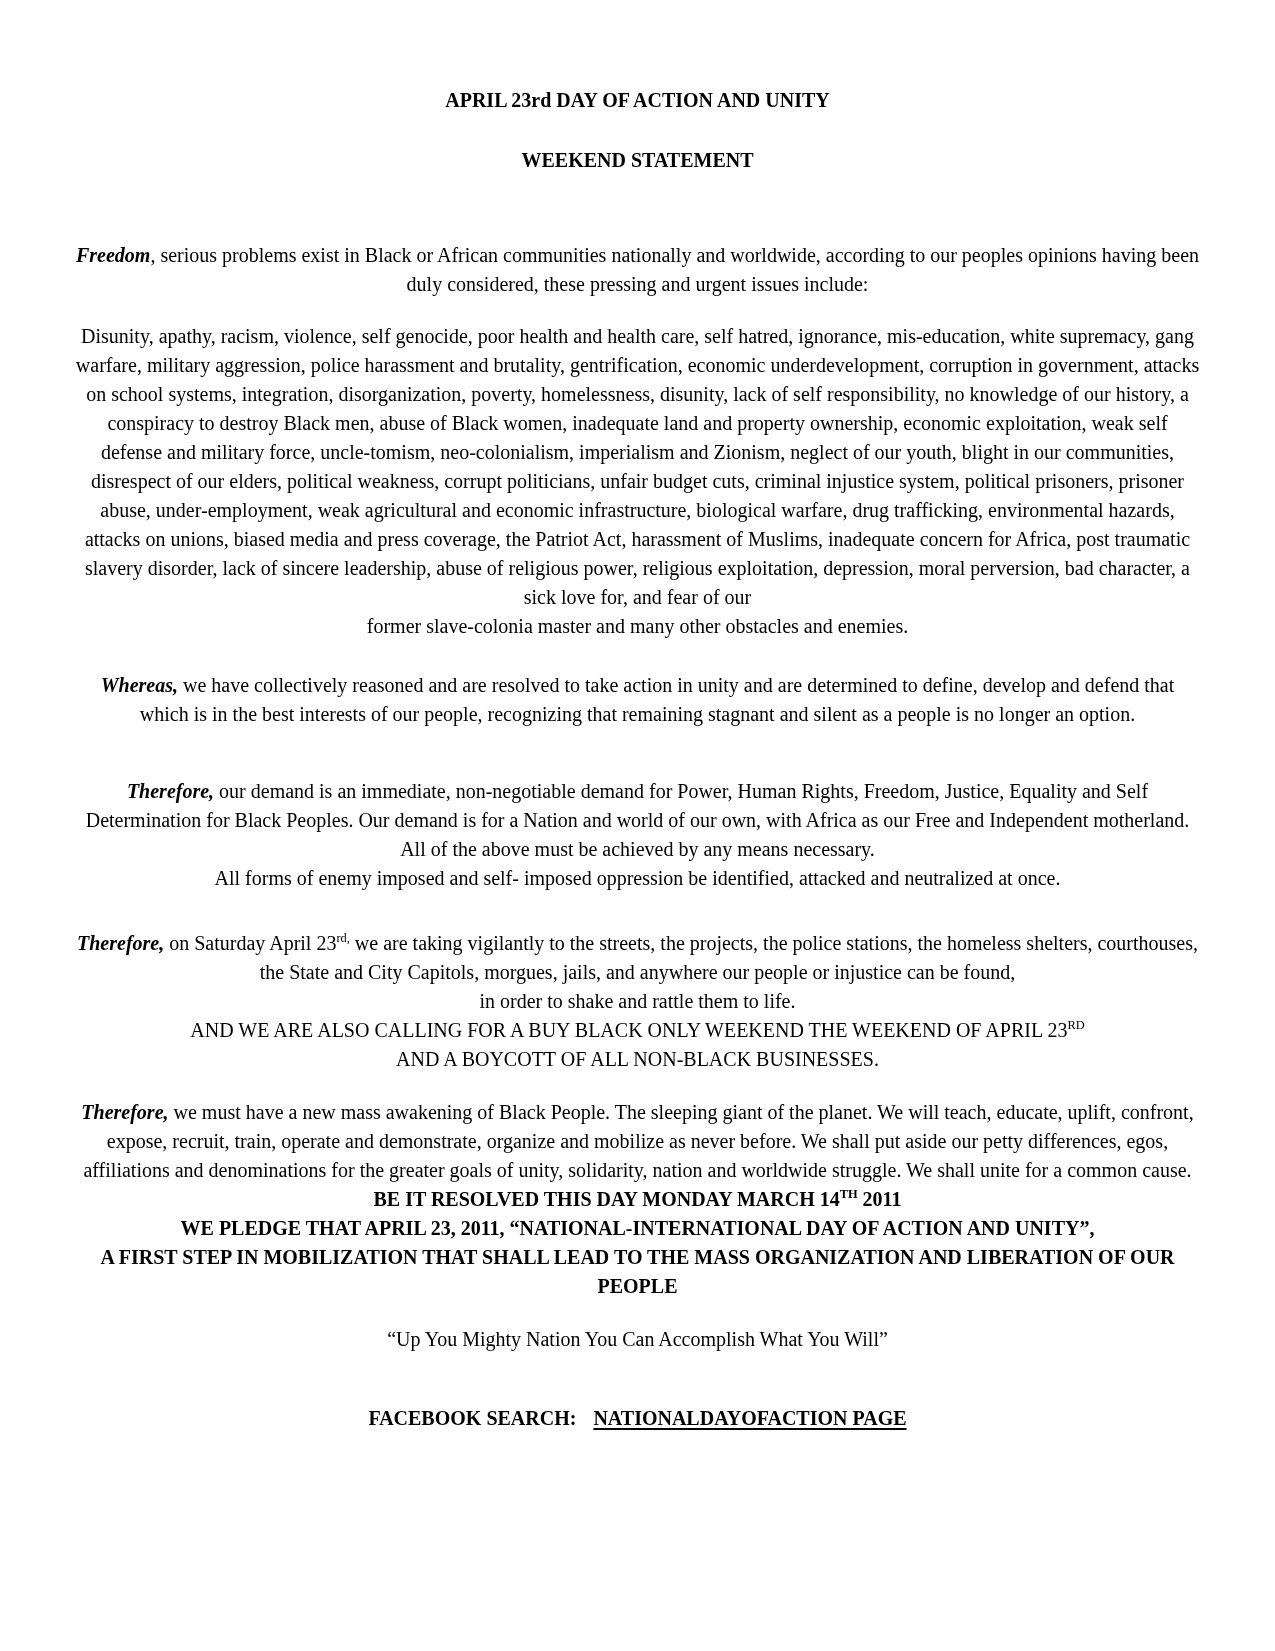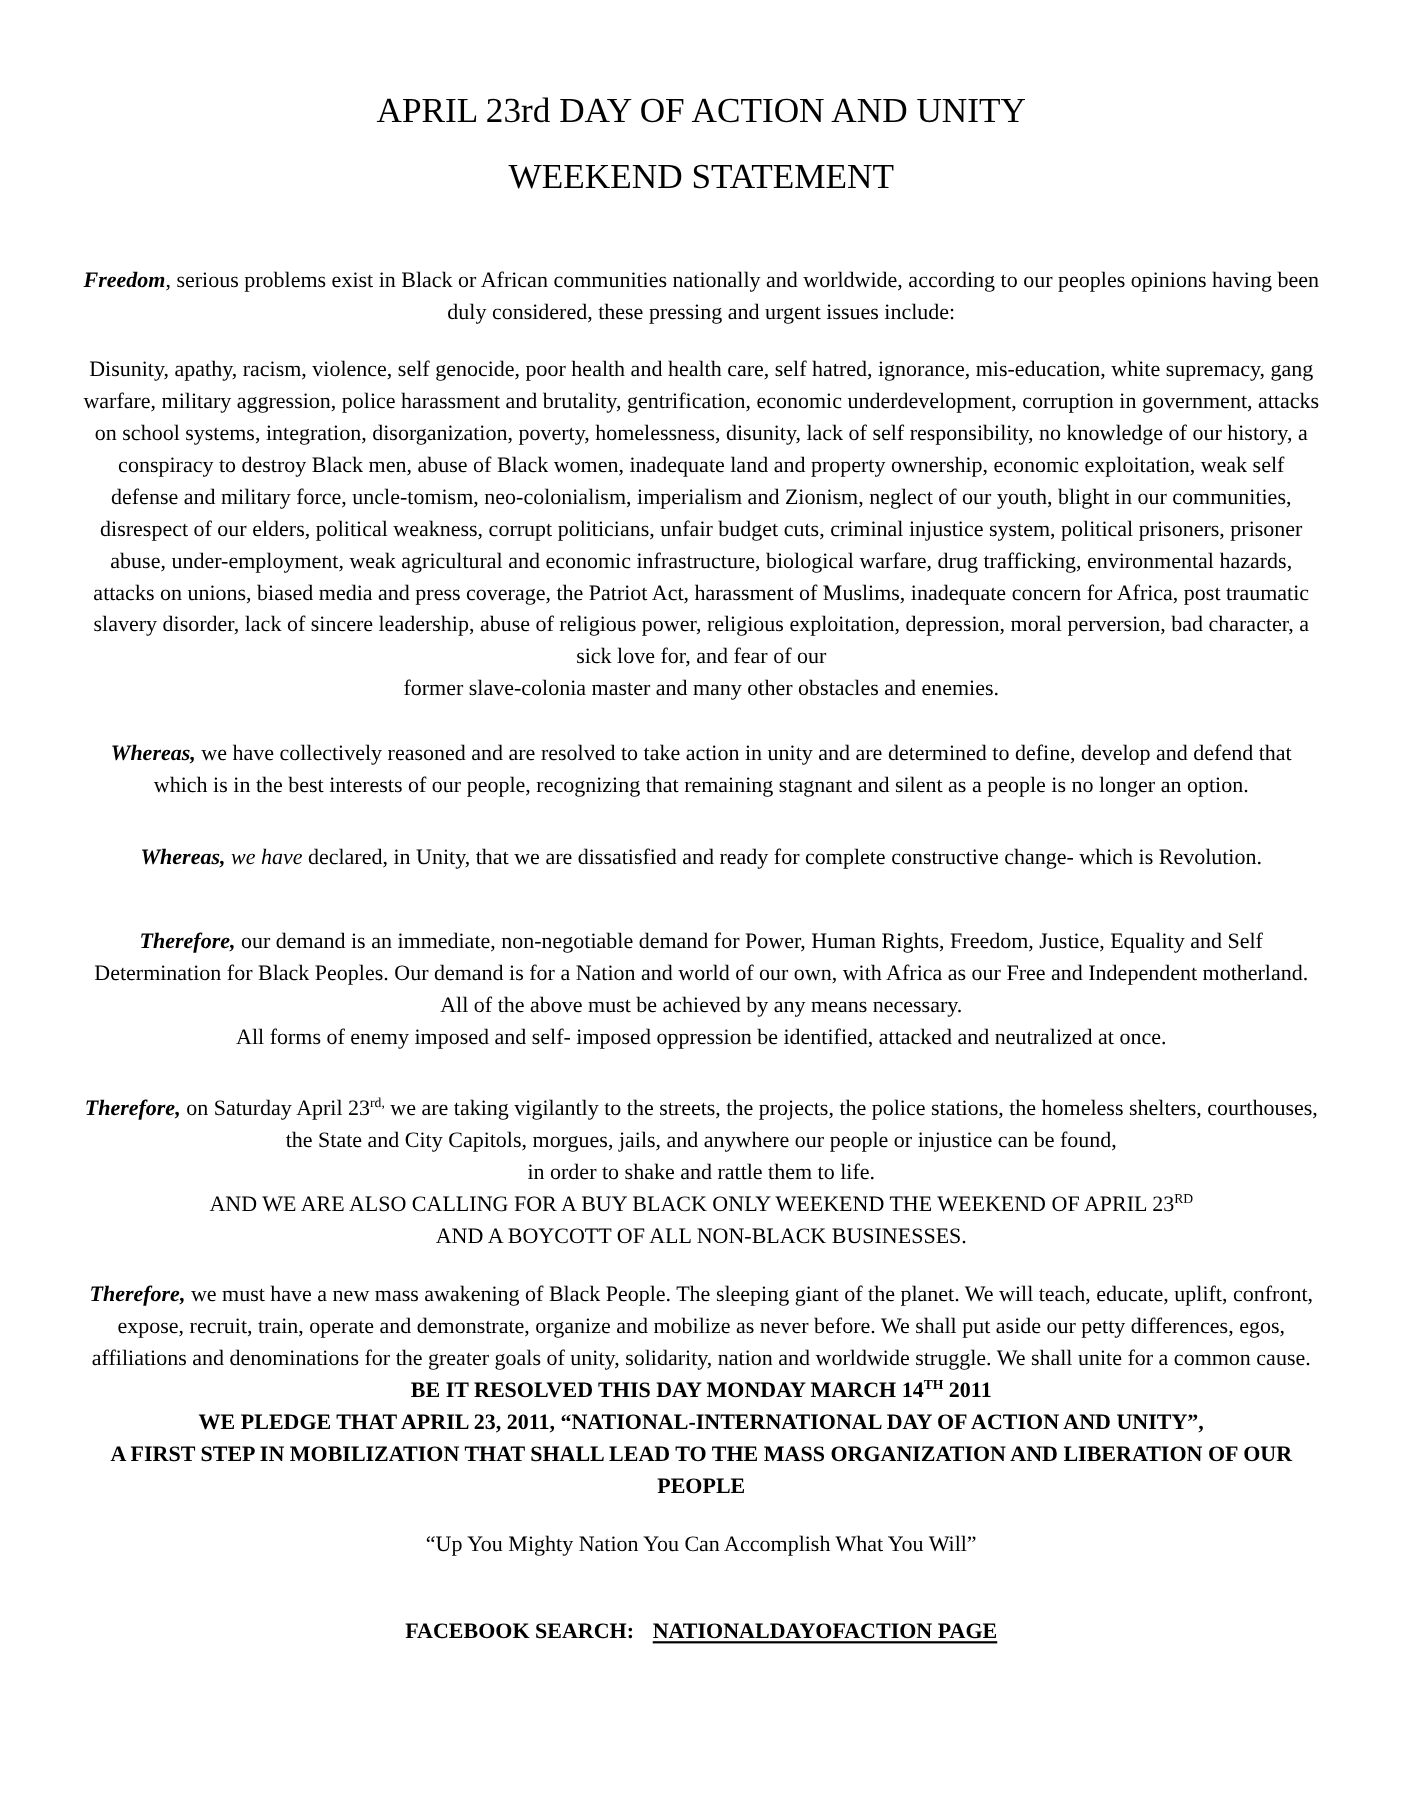--- a/index.html
+++ b/index.html
@@ -13,22 +13,22 @@
     height: 1651px;
     background: #ffffff;
     color: #000000;
     font-family: "Liberation Serif", "DejaVu Serif", serif;
     box-sizing: border-box;
     padding: 86px 75px 0 75px;
     text-align: center;
     overflow: hidden;
   }
   .title {
-    font-weight: normal;
-    font-size: 32px;
+    font-weight: bold;
+    font-size: 20px;
     line-height: 29px;
     margin: 0;
   }
   .subtitle {
     margin-top: 31px;
   }
   .para {
     font-size: 20px;
     line-height: 29px;
     margin: 0;
@@ -66,21 +66,20 @@
   <div class="title">APRIL 23rd DAY OF ACTION AND UNITY</div>
 
   <div class="title subtitle">WEEKEND STATEMENT</div>
 
   <p class="para p1"><span class="bi">Freedom</span><span>, serious problems exist in Black or African communities nationally and worldwide, according to our peoples opinions having been duly considered, these pressing and urgent issues include:</span></p>
 
   <p class="para p2"><span>Disunity, apathy, racism, violence, self genocide, poor health and health care, self hatred, ignorance, mis-education, white supremacy, gang warfare, military aggression, police harassment and brutality, gentrification, economic underdevelopment, corruption in government, attacks on school systems, integration, disorganization, poverty, homelessness, disunity, lack of self responsibility, no knowledge of our history, a conspiracy to destroy Black men, abuse of Black women, inadequate land and property ownership, economic exploitation, weak self defense and military force, uncle-tomism, neo-colonialism, imperialism and Zionism,  neglect of our youth, blight in our communities, disrespect of our elders, political weakness, corrupt politicians, unfair budget cuts, criminal injustice system, political prisoners, prisoner abuse, under-employment, weak agricultural and economic infrastructure,  biological warfare, drug trafficking, environmental hazards, attacks on unions, biased media and press coverage, the Patriot Act, harassment of Muslims, inadequate concern for Africa, post traumatic slavery disorder, lack of sincere leadership, abuse of religious power, religious exploitation,  depression, moral perversion, bad character,  a sick love for, and fear of our</span><br><span>former slave-colonia master and many other obstacles and enemies.</span></p>
 
   <p class="para p3"><span class="bi">Whereas,</span><span> we have collectively reasoned and are resolved to take action in unity and are determined to define, develop and defend that which is in the best interests of our people, recognizing that remaining stagnant and silent as a people is no longer an option.</span></p>
 
-  <p class="para p4"><span class="bi">Whereas,</span><span class="i"> we have</span><span> declared, in Unity, that we are dissatisfied and ready for complete constructive change- which is Revolution.</span></p>
 
   <p class="para p5"><span class="bi">Therefore,</span><span> our demand is an immediate, non-negotiable demand for Power, Human Rights, Freedom, Justice, Equality and Self Determination for Black Peoples. Our demand is for a Nation and world of our own, with Africa as our Free and Independent motherland. All of the above must be achieved by any means necessary.</span><br><span>All forms of enemy imposed and self- imposed oppression be identified, attacked and neutralized at once.</span></p>
 
   <p class="para p6"><span class="bi">Therefore,</span><span> on Saturday April 23</span><sup>rd,</sup><span> we are taking vigilantly to the streets, the projects, the police stations, the homeless shelters, courthouses, the State and City Capitols, morgues, jails, and anywhere our people or injustice can be found,</span><br><span>in order to shake and rattle them to life.</span><br><span>AND WE ARE ALSO CALLING FOR A BUY BLACK ONLY WEEKEND THE WEEKEND OF APRIL 23</span><sup>RD</sup><br><span>AND A BOYCOTT OF ALL NON-BLACK BUSINESSES.</span></p>
 
   <p class="para p7"><span class="bi">Therefore,</span><span> we must have a new mass awakening of Black People. The sleeping giant of the planet.  We will teach, educate, uplift, confront, expose, recruit, train, operate and demonstrate, organize and mobilize as never before.  We shall put aside our petty differences, egos, affiliations and denominations for the greater goals of unity, solidarity, nation and worldwide struggle. We shall unite for a common cause.</span></p>
 
   <p class="para p8 bold"><span>BE IT RESOLVED THIS DAY MONDAY MARCH 14</span><sup>TH</sup><span> 2011</span><br><span>WE PLEDGE THAT APRIL 23, 2011, “NATIONAL-INTERNATIONAL DAY OF ACTION AND UNITY”,</span><br><span>A FIRST STEP IN MOBILIZATION THAT SHALL LEAD TO THE MASS ORGANIZATION AND LIBERATION OF OUR PEOPLE</span></p>
 
   <p class="para p9">“Up You Mighty Nation You Can Accomplish What You Will”</p>

